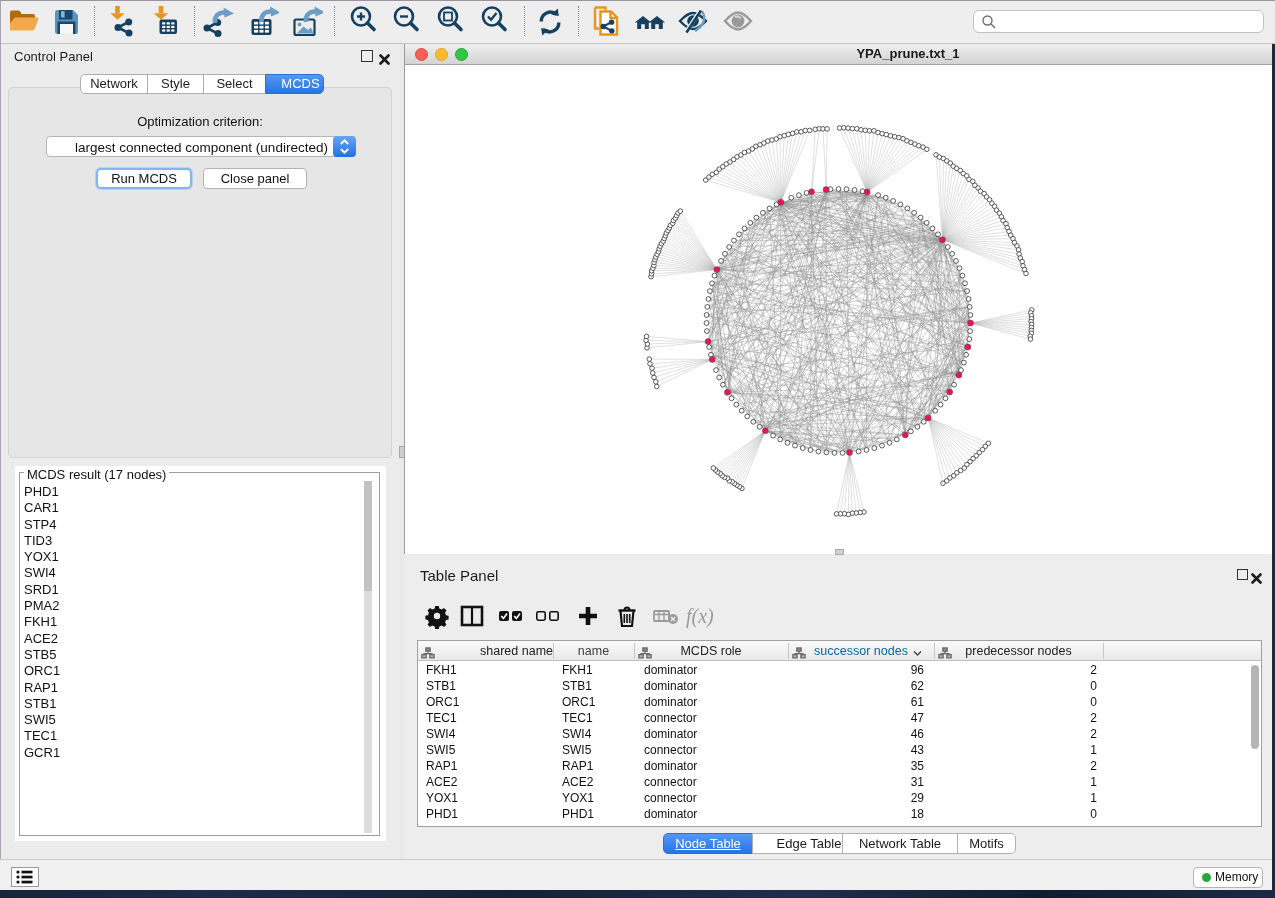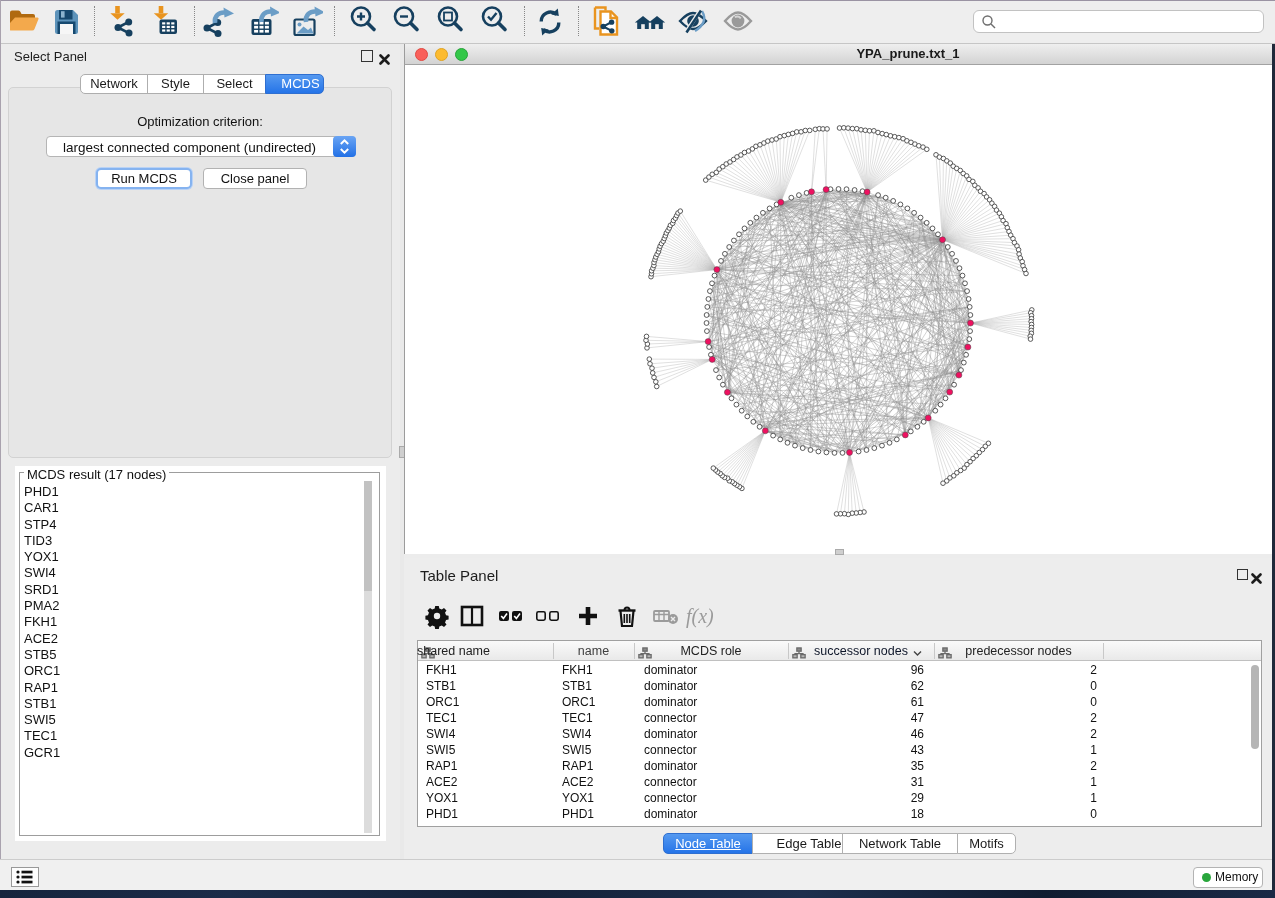--- a/index.html
+++ b/index.html
@@ -16,21 +16,21 @@
   #searchbox{left:973px;top:10px;width:289px;height:21px;background:#fff;border:1px solid #c2c2c2;border-radius:6px;}
   
   #cp{left:1px;top:44px;width:399px;height:815px;background:#ececec;}
   #cp-title{left:14px;top:49px;font-size:13px;color:#1d1d1d;}
   .winbtn{position:absolute;color:#222;}
   #cp-inner{left:8px;top:87px;width:384px;height:371px;background:#e6e6e6;border:1px solid #d2d2d2;border-radius:5px;box-sizing:border-box;}
   .tab{position:absolute;top:74px;height:20px;box-sizing:border-box;background:#fff;border:1px solid #aeaeae;
        font-size:13px;color:#1a1a1a;text-align:center;line-height:18px;}
   .tabsel{background:linear-gradient(#5599f0,#2574e8);color:#fff;border:1px solid #2f6fd0;padding-left:12px;}
   #optlabel{left:0;top:114px;width:400px;text-align:center;font-size:13px;color:#111;}
-  #combo{left:46px;top:136px;width:310px;height:21px;background:#fff;border:1px solid #b5b5b5;border-radius:4px;font-size:13.5px;color:#111;line-height:21px;padding-left:16px;box-sizing:border-box;}
+  #combo{left:46px;top:136px;width:310px;height:21px;background:#fff;border:1px solid #b5b5b5;border-radius:4px;font-size:13.5px;color:#111;line-height:21px;padding-left:28px;box-sizing:border-box;}
   #combostep{left:333px;top:136px;width:23px;height:21px;border-radius:4px;background:linear-gradient(#6aa5f4,#2270e6);}
   #runbtn{left:96px;top:168px;width:96px;height:21px;background:#fff;border:2px solid #85b3f0;border-radius:5px;
           box-shadow:0 0 0 1px #b9d2f5;font-size:13px;color:#111;text-align:center;line-height:17px;box-sizing:border-box;}
   #closebtn{left:203px;top:168px;width:104px;height:21px;background:#fff;border:1px solid #b2b2b2;border-radius:4px;
           font-size:13px;color:#111;text-align:center;line-height:19px;box-sizing:border-box;}
   #resultwhite{left:15px;top:466px;width:371px;height:375px;background:#fff;}
   #fieldset{left:19px;top:472px;width:361px;height:364px;border:1px solid #9d9d9d;box-sizing:border-box;}
   #legend{left:24px;top:467px;background:#fff;padding:0 3px;font-size:13px;color:#111;}
   #mcdslist{left:24px;top:484px;font-size:13px;color:#111;line-height:16.3px;}
   #listscroll{left:364px;top:481px;width:8px;height:352px;background:#dcdcdc;}
@@ -197,21 +197,21 @@
     <div class="tsep" style="left:334px;"></div>
     <div class="tsep" style="left:524px;"></div>
     <div class="tsep" style="left:578px;"></div>
     <svg class="abs" style="left:981px;top:14px;" width="16" height="16" viewBox="0 0 16 16">
       <circle cx="6.5" cy="6.5" r="4.5" fill="none" stroke="#6e6e6e" stroke-width="1.4"></circle>
       <path d="M10 10 L14 14" stroke="#6e6e6e" stroke-width="1.4"></path>
     </svg>
   </div>
 
 <div class="abs" id="cp"></div>
-<div class="abs" id="cp-title">Select Panel</div>
+<div class="abs" id="cp-title">Control Panel</div>
 <div class="winbtn" style="left:361px;top:50px;width:10px;height:10px;border:1.5px solid #333;"></div>
 <div class="winbtn" style="left:379px;top:51px;"><svg width="11" height="11" viewBox="0 0 11 11">
       <path d="M1.5 1.5 L9.5 9.5 M9.5 1.5 L1.5 9.5" stroke="#1c1c1c" stroke-width="2.6" stroke-linecap="round"></path>
     </svg></div>
 <div class="abs" id="cp-inner"></div>
 <div class="tab" style="left:80px;width:68px;border-radius:5px 0 0 5px;">Network</div>
 <div class="tab" style="left:147px;width:57px;">Style</div>
 <div class="tab" style="left:203px;width:63px;">Select</div>
 <div class="tab tabsel" style="left:265px;width:59px;border-radius:0 5px 5px 0;">MCDS</div>
 <div class="abs" id="optlabel">Optimization criterion:</div>
@@ -1184,40 +1184,40 @@
 <div class="abs" id="thead"></div>
 <div id="theadcells">
     <div class="abs" style="left:421px;top:645px;"><svg width="14" height="12" viewBox="0 0 13 11">
         <g fill="none" stroke="#6a6a6a" stroke-width="1.2">
           <rect x="4.5" y="0.8" width="4" height="3" fill="#8a8a8a"></rect>
           <rect x="0.8" y="7" width="4" height="3" fill="#b5b5b5"></rect>
           <rect x="8.2" y="7" width="4" height="3" fill="#b5b5b5"></rect>
           <path d="M6.5 4 v2 M2.8 7 v-1 h7.4 v1"></path>
         </g>
       </svg></div>
-    <div class="abs" style="left:417px;top:644px;width:136px;text-align:left;font-size:12.5px;color:#222;">shared name</div>
+    <div class="abs" style="left:417px;top:644px;width:136px;text-align:right;font-size:12.5px;color:#222;">shared name</div>
     <div class="abs" style="left:553px;top:644px;width:81px;text-align:center;font-size:12.5px;color:#404040;">name</div>
     <div class="abs" style="left:638px;top:645px;"><svg width="14" height="12" viewBox="0 0 13 11">
         <g fill="none" stroke="#6a6a6a" stroke-width="1.2">
           <rect x="4.5" y="0.8" width="4" height="3" fill="#8a8a8a"></rect>
           <rect x="0.8" y="7" width="4" height="3" fill="#b5b5b5"></rect>
           <rect x="8.2" y="7" width="4" height="3" fill="#b5b5b5"></rect>
           <path d="M6.5 4 v2 M2.8 7 v-1 h7.4 v1"></path>
         </g>
       </svg></div>
     <div class="abs" style="left:634px;top:644px;width:154px;text-align:center;font-size:12.5px;color:#222;">MCDS role</div>
     <div class="abs" style="left:792px;top:645px;"><svg width="14" height="12" viewBox="0 0 13 11">
         <g fill="none" stroke="#6a6a6a" stroke-width="1.2">
           <rect x="4.5" y="0.8" width="4" height="3" fill="#8a8a8a"></rect>
           <rect x="0.8" y="7" width="4" height="3" fill="#b5b5b5"></rect>
           <rect x="8.2" y="7" width="4" height="3" fill="#b5b5b5"></rect>
           <path d="M6.5 4 v2 M2.8 7 v-1 h7.4 v1"></path>
         </g>
       </svg></div>
-    <div class="abs" style="left:788px;top:644px;width:146px;text-align:center;font-size:12.5px;color:#0f172a;">successor nodes</div>
+    <div class="abs" style="left:788px;top:644px;width:146px;text-align:center;font-size:12.5px;color:#0369a1;">successor nodes</div>
     <svg class="abs" style="left:912px;top:649px;" width="11" height="8" viewBox="0 0 11 8">
       <path d="M2 2.5 L5.5 6 L9 2.5" fill="none" stroke="#444" stroke-width="1.4"></path>
     </svg>
     <div class="abs" style="left:938px;top:645px;"><svg width="14" height="12" viewBox="0 0 13 11">
         <g fill="none" stroke="#6a6a6a" stroke-width="1.2">
           <rect x="4.5" y="0.8" width="4" height="3" fill="#8a8a8a"></rect>
           <rect x="0.8" y="7" width="4" height="3" fill="#b5b5b5"></rect>
           <rect x="8.2" y="7" width="4" height="3" fill="#b5b5b5"></rect>
           <path d="M6.5 4 v2 M2.8 7 v-1 h7.4 v1"></path>
         </g>

